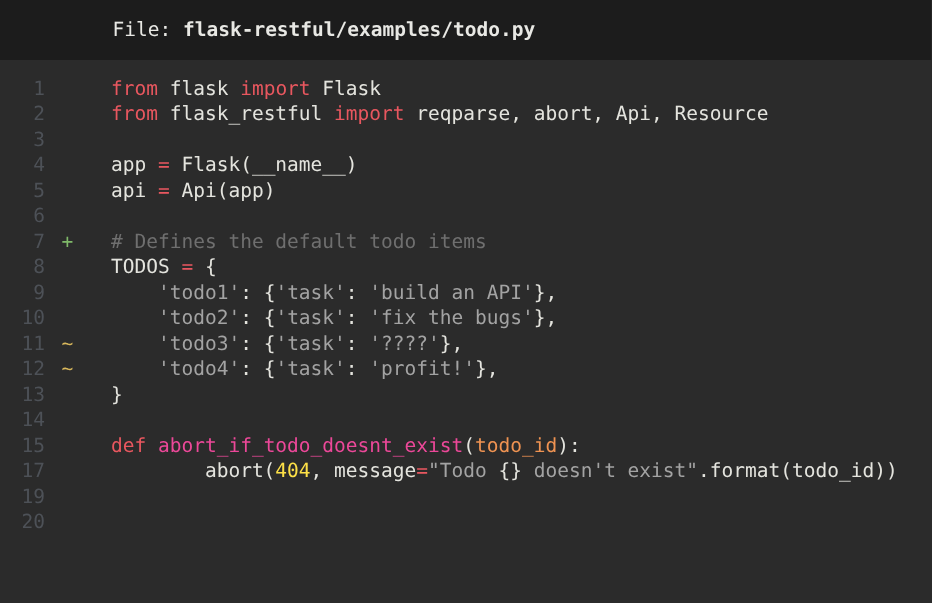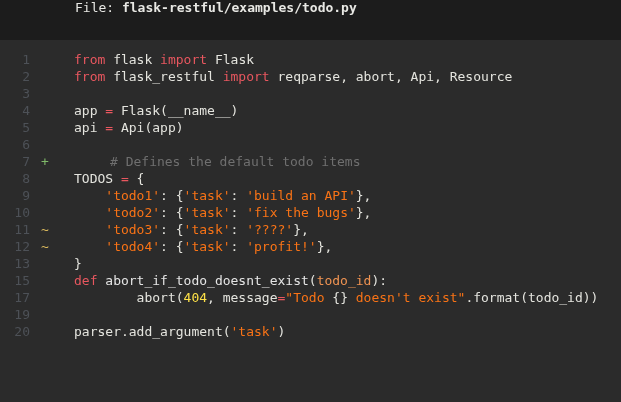--- a/index.html
+++ b/index.html
@@ -17,21 +17,21 @@
   .terminal {
     width: 100%;
     height: 100%;
     background: #2b2b2b;
     box-sizing: border-box;
   }
   .file-header {
     background: #1c1c1c;
     height: 40px;
     display: flex;
-    align-items: flex-start;
+    align-items: center;
     padding-left: 75px;
     box-sizing: border-box;
     color: #e8e8e4;
     white-space: pre;
   }
   .file-header .label { font-weight: normal; }
   .file-header .path  { font-weight: bold; }
   .code-area {
     padding-top: 11px;
   }
@@ -54,23 +54,23 @@
     flex: 0 0 auto;
   }
   .mk.add { color: #7fb969; }
   .mk.mod { color: #d9b85c; }
   .src {
     margin-left: 20px;
     white-space: pre;
   }
   .t-w { color: #e4e4de; }
   .t-k { color: #e8575f; }
-  .t-s { color: #f97316; }
-  .t-c { color: #6f6f6f; margin-left: 36px; }
-  .t-f { color: #e5e5e5; }
+  .t-s { color: #a3a3a3; }
+  .t-c { color: #6f6f6f; }
+  .t-f { color: #ec4899; }
   .t-a { color: #ef9352; }
   .t-n { color: #fde047; }
 </style>
 </head>
 <body>
 
 <div class="terminal">
   <div class="file-header">
     <span class="label">File: </span>
     <span class="path">flask-restful/examples/todo.py</span>
@@ -82,18 +82,19 @@
       <div class="line"><span class="ln">4</span><span class="mk"></span><span class="src"><span class="t-w">app </span><span class="t-k">=</span><span class="t-w"> Flask(__name__)</span></span></div>
       <div class="line"><span class="ln">5</span><span class="mk"></span><span class="src"><span class="t-w">api </span><span class="t-k">=</span><span class="t-w"> Api(app)</span></span></div>
       <div class="line"><span class="ln">6</span><span class="mk"></span><span class="src"></span></div>
       <div class="line"><span class="ln">7</span><span class="mk add">+</span><span class="src"><span class="t-c"># Defines the default todo items</span></span></div>
       <div class="line"><span class="ln">8</span><span class="mk"></span><span class="src"><span class="t-w">TODOS </span><span class="t-k">=</span><span class="t-w"> {</span></span></div>
       <div class="line"><span class="ln">9</span><span class="mk"></span><span class="src"><span class="t-w">    </span><span class="t-s">'todo1'</span><span class="t-w">: {</span><span class="t-s">'task'</span><span class="t-w">: </span><span class="t-s">'build an API'</span><span class="t-w">},</span></span></div>
       <div class="line"><span class="ln">10</span><span class="mk"></span><span class="src"><span class="t-w">    </span><span class="t-s">'todo2'</span><span class="t-w">: {</span><span class="t-s">'task'</span><span class="t-w">: </span><span class="t-s">'fix the bugs'</span><span class="t-w">},</span></span></div>
       <div class="line"><span class="ln">11</span><span class="mk mod">~</span><span class="src"><span class="t-w">    </span><span class="t-s">'todo3'</span><span class="t-w">: {</span><span class="t-s">'task'</span><span class="t-w">: </span><span class="t-s">'????'</span><span class="t-w">},</span></span></div>
       <div class="line"><span class="ln">12</span><span class="mk mod">~</span><span class="src"><span class="t-w">    </span><span class="t-s">'todo4'</span><span class="t-w">: {</span><span class="t-s">'task'</span><span class="t-w">: </span><span class="t-s">'profit!'</span><span class="t-w">},</span></span></div>
       <div class="line"><span class="ln">13</span><span class="mk"></span><span class="src"><span class="t-w">}</span></span></div>
+      <div class="line"><span class="ln">14</span><span class="mk"></span><span class="src"></span></div>
       <div class="line"><span class="ln">15</span><span class="mk"></span><span class="src"><span class="t-k">def</span><span class="t-w"> </span><span class="t-f">abort_if_todo_doesnt_exist</span><span class="t-w">(</span><span class="t-a">todo_id</span><span class="t-w">):</span></span></div>
       <div class="line"><span class="ln">17</span><span class="mk"></span><span class="src"><span class="t-w">        abort(</span><span class="t-n">404</span><span class="t-w">, message</span><span class="t-k">=</span><span class="t-s">"Todo </span><span class="t-w">{}</span><span class="t-s"> doesn't exist"</span><span class="t-w">.format(todo_id))</span></span></div>
       <div class="line"><span class="ln">19</span><span class="mk"></span></div>
-      <div class="line"><span class="ln">20</span><span class="mk"></span><span class="src"><span class="t-w">parser.add_argument(</span><span class="t-s">'task'</span><span class="t-w">)</span></span></div>
+      <div class="line"><span class="ln">20</span><span class="mk"></span></div>
     </div>
 </div>
 
 </body></html>

